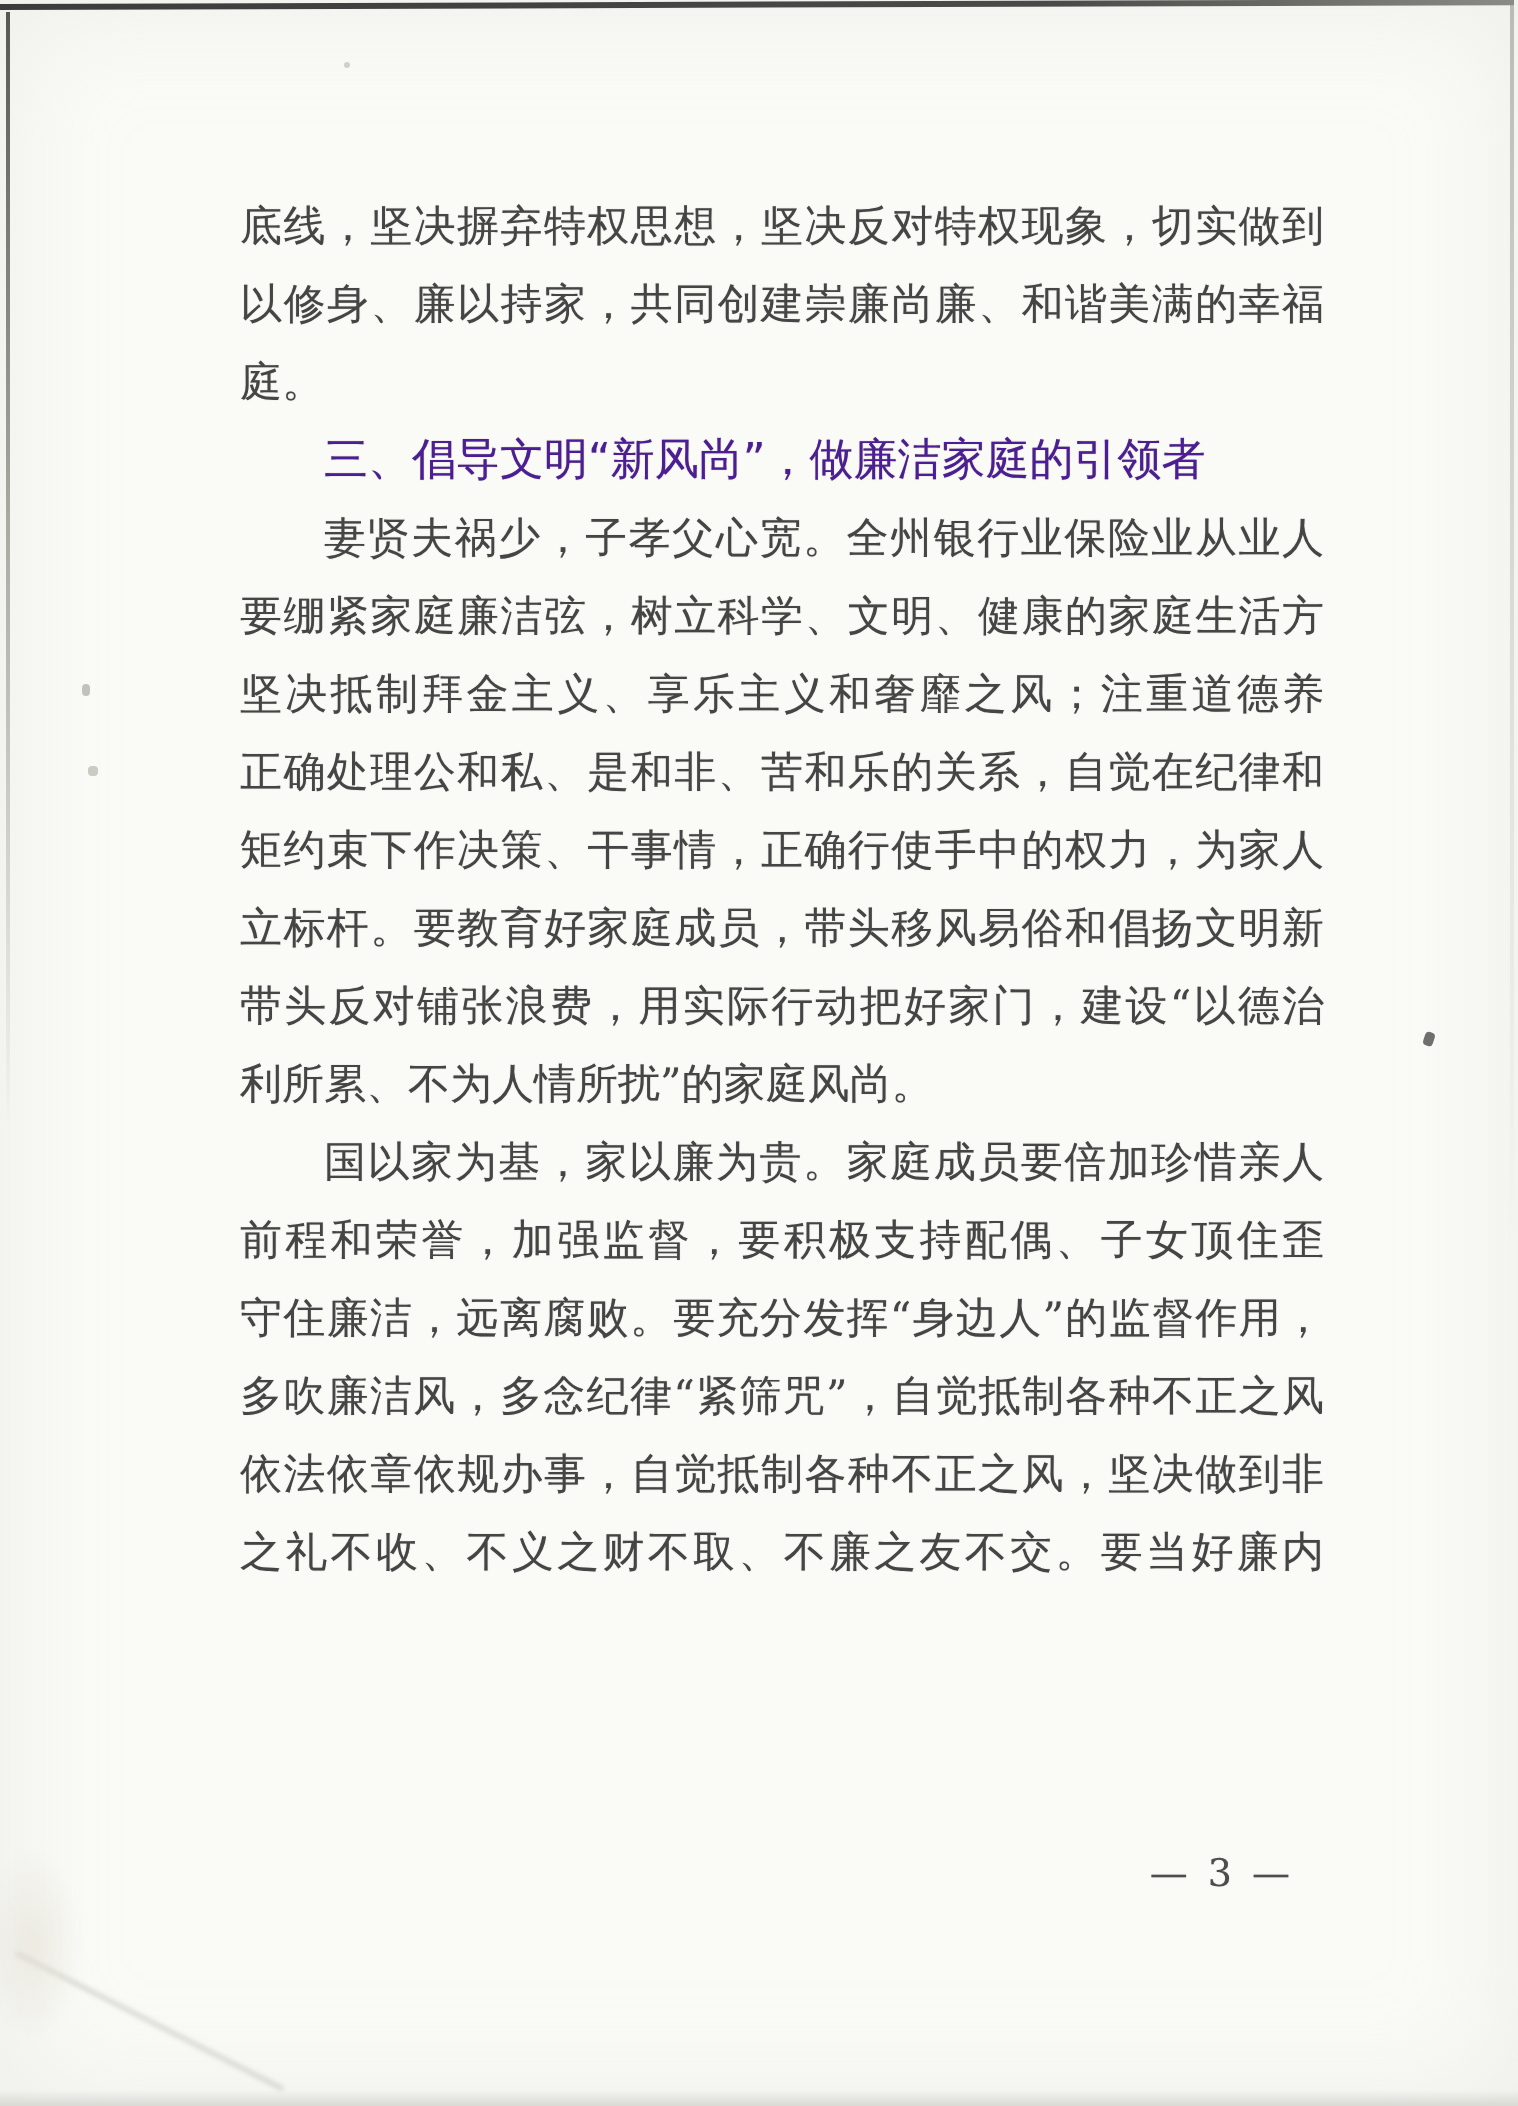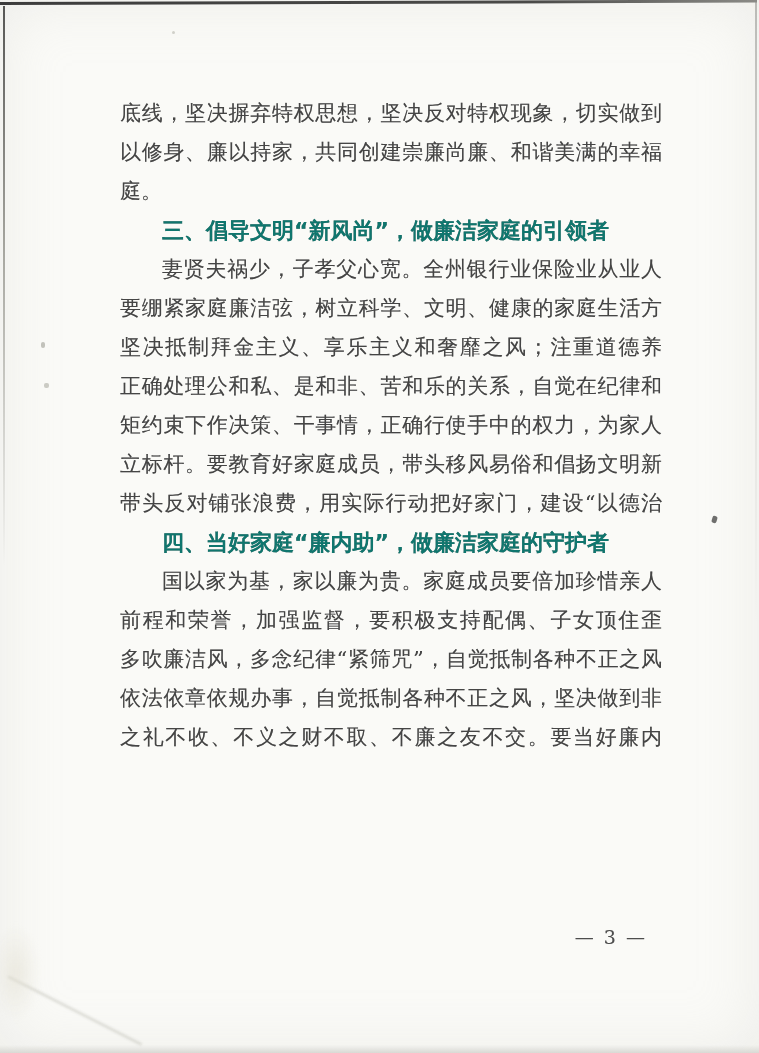--- a/index.html
+++ b/index.html
@@ -58,21 +58,21 @@
     font-size: 21px;
     line-height: 39px;
     letter-spacing: 0;
     text-shadow: 0 0 0.5px rgba(80,80,80,0.45);
   }
   .line { height: 39px; white-space: nowrap; }
   .line.j { white-space: normal; text-align: justify; text-align-last: justify; overflow: hidden; }
   .line.indent { padding-left: 42px; }
   .line.heading {
     font-family: "DejaVu Sans", "Liberation Sans", sans-serif;
-    font-weight: 700; font-size: 22px; color: #0f766e;
+    font-weight: 400; font-size: 22px; color: #4c1d95;
     padding-left: 42px; white-space: nowrap;
     text-shadow: 0 0 0.5px rgba(50,50,50,0.6);
   }
   .page-number {
     position: absolute; top: 924px; right: 112px;
     font-size: 19px; line-height: 26px; color: #4d4d4d;
     font-family: "DejaVu Serif", "Liberation Serif", serif;
     letter-spacing: 2px;
     text-shadow: 0 0 0.5px rgba(90,90,90,0.4);
   }
@@ -99,24 +99,25 @@
     <div class="line">庭。</div>
 
     <div class="line heading">三、倡导文明“新风尚”，做廉洁家庭的引领者</div>
     <div class="line j indent">妻贤夫祸少，子孝父心宽。全州银行业保险业从业人员</div>
     <div class="line j">要绷紧家庭廉洁弦，树立科学、文明、健康的家庭生活方式，</div>
     <div class="line j">坚决抵制拜金主义、享乐主义和奢靡之风；注重道德养成，</div>
     <div class="line j">正确处理公和私、是和非、苦和乐的关系，自觉在纪律和规</div>
     <div class="line j">矩约束下作决策、干事情，正确行使手中的权力，为家人树</div>
     <div class="line j">立标杆。要教育好家庭成员，带头移风易俗和倡扬文明新风，</div>
     <div class="line j">带头反对铺张浪费，用实际行动把好家门，建设“以德治家、</div>
+    <div class="line">利所累、不为人情所扰”的家庭风尚。</div>
 
-    <div class="line heading">四、当好家庭“廉内助”，做廉洁家庭的守护者</div>
     <div class="line j indent">国以家为基，家以廉为贵。家庭成员要倍加珍惜亲人的</div>
     <div class="line j">前程和荣誉，加强监督，要积极支持配偶、子女顶住歪风，</div>
+    <div class="line j">守住廉洁，远离腐败。要充分发挥“身边人”的监督作用，</div>
     <div class="line j">多吹廉洁风，多念纪律“紧筛咒”，自觉抵制各种不正之风</div>
     <div class="line j">依法依章依规办事，自觉抵制各种不正之风，坚决做到非分</div>
     <div class="line j">之礼不收、不义之财不取、不廉之友不交。要当好廉内助，</div>
   </div>
 
   <div class="page-number">— 3 —</div>
 
 </div>
 
 </body></html>

